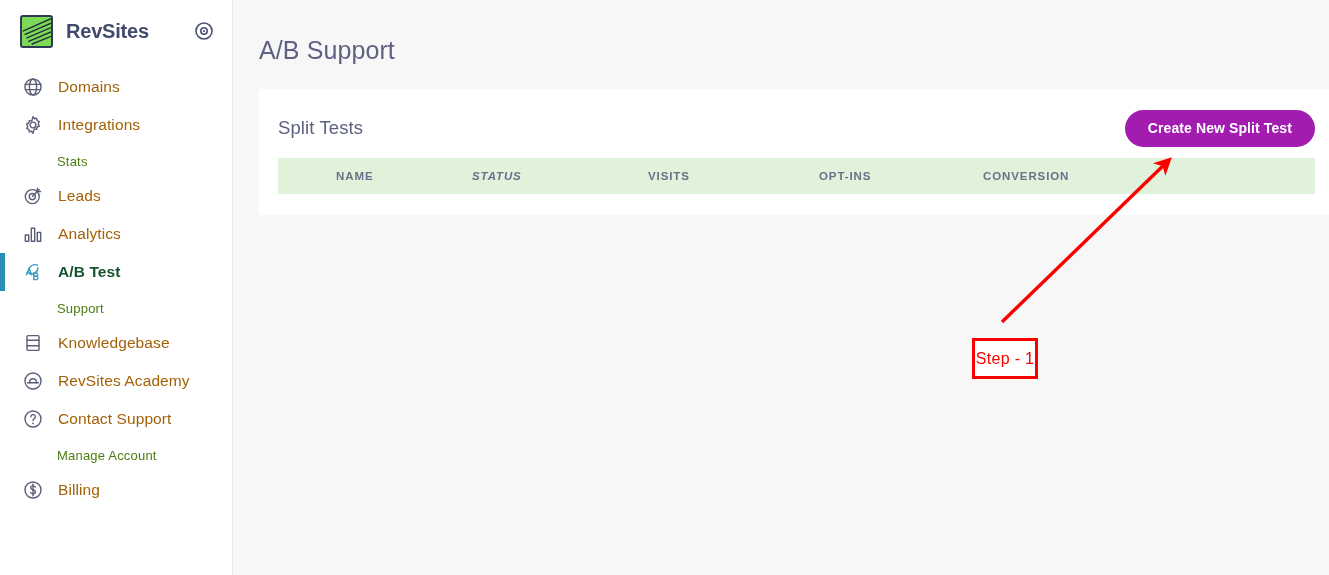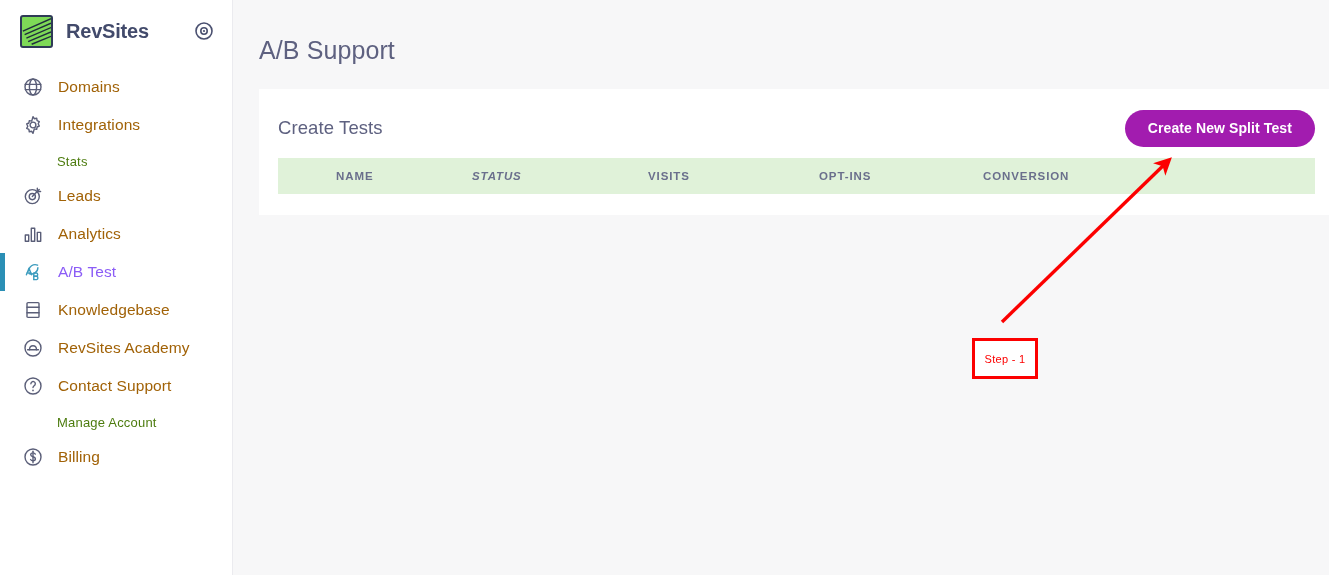--- a/index.html
+++ b/index.html
@@ -89,22 +89,22 @@
     color: #5a5e78;
   }
   .nav-item .nav-icon svg { display: block; }
   .nav-item .nav-text {
     margin-left: 14px;
     font-size: 15.5px;
     color: #a16207;
     letter-spacing: 0.1px;
   }
   .nav-item.active .nav-text {
-    color: #8b5cf6;
-    font-weight: normal;
+    color: #14532d;
+    font-weight: bold;
     text-align: right;
   }
   .nav-item.active .nav-icon { color: #3d9cbe; }
   .nav-item.active::before {
     content: "";
     position: absolute;
     left: 0; top: 0; bottom: 0;
     width: 5px;
     background: #2b8fb5;
   }
@@ -187,21 +187,21 @@
     position: absolute;
     left: 739px;
     top: 338px;
     width: 66px;
     height: 41px;
     border: 3px solid #fc0000;
     background: #ffffff;
     display: flex;
     align-items: center;
     justify-content: center;
-    font-size: 11px;
+    font-size: 16px;
     color: #fc0000;
     font-family: "Liberation Sans", sans-serif;
     letter-spacing: 0.3px;
   }
 </style>
 </head>
 <body>
 
 <div class="app">
 
@@ -277,20 +277,21 @@
               <path d="M3.4 12.8 L6.0 6.2 L8.6 12.8"></path>
               <path d="M4.2 10.9h3.6"></path>
               <path d="M10.8 17.6V11h2.6a1.7 1.7 0 010 3.3h-2.6"></path>
               <path d="M10.8 14.3h2.8a1.7 1.7 0 010 3.3h-2.8"></path>
               <path d="M14.6 3.2a6.4 6.4 0 00-8.9 5.9"></path>
               <path d="M6.0 11.5a6.4 6.4 0 008.9-5.9"></path>
             </svg>
           </span>
           <span class="nav-text">A/B Test</span>
         </div>
+        <div class="nav-label">Support</div>
         <div class="nav-item">
           <span class="nav-icon">
             <svg width="20" height="20" viewBox="0 0 20 20" fill="none" stroke="currentColor" stroke-width="1.4" stroke-linecap="round" stroke-linejoin="round" xmlns="http://www.w3.org/2000/svg">
               <rect x="4" y="2.6" width="12" height="14.8" rx="1"></rect>
               <path d="M4 7.2h12M4 12.8h12"></path>
             </svg>
           </span>
           <span class="nav-text">Knowledgebase</span>
         </div>
         <div class="nav-item">
@@ -327,21 +328,21 @@
       </div>
 
   </aside>
 
   <main class="main">
 
     <h1 class="page-title">A/B Support</h1>
 
     <section class="card">
       <div class="card-head">
-        <div class="card-title">Create Tests</div>
+        <div class="card-title">Split Tests</div>
         <button class="btn-primary">Create New Split Test</button>
       </div>
       <div class="table-head">
         <div class="th c0">NAME</div>
         <div class="th c1">STATUS</div>
         <div class="th c2">VISITS</div>
         <div class="th c3">OPT-INS</div>
         <div class="th c4">CONVERSION</div>
       </div>
     </section>

